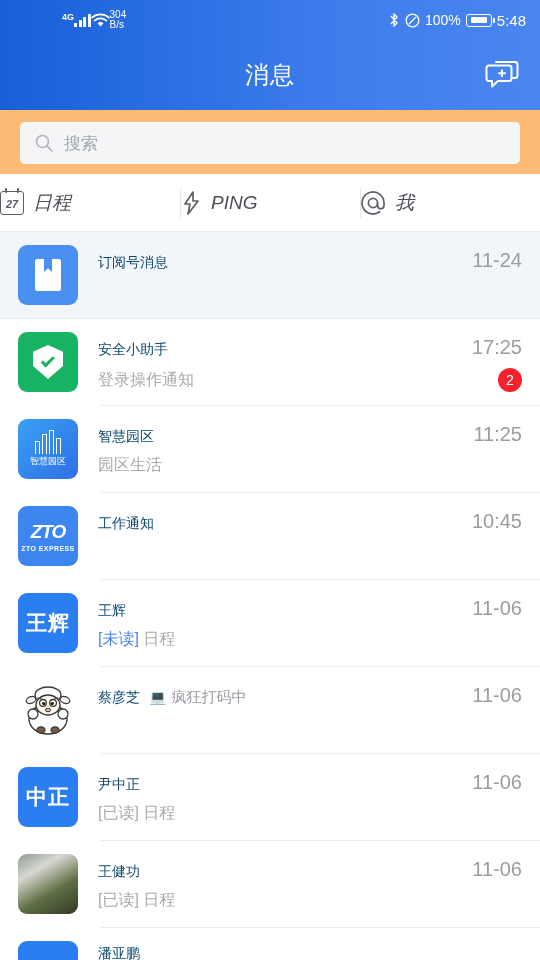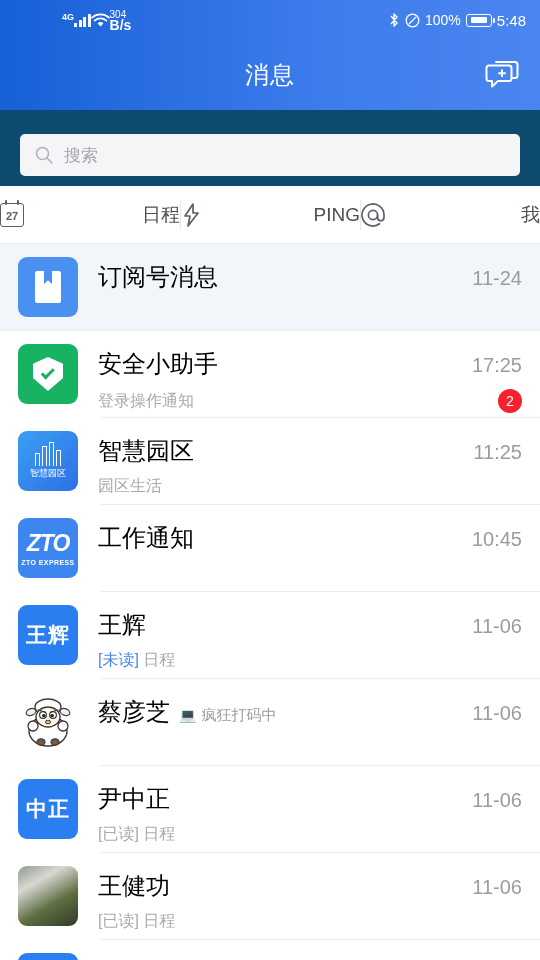--- a/index.html
+++ b/index.html
@@ -17,21 +17,21 @@
     font-size:15px; position:relative;
   }
   .sb-left{ display:flex; align-items:center; margin-left:62px; }
   .sb-right{ display:flex; align-items:center; gap:5px; position:absolute; right:14px; }
   .net-badge{ font-size:9px; font-weight:bold; line-height:1; align-self:flex-start; margin-top:3px;}
   .bars{ display:flex; align-items:flex-end; gap:1.5px; height:14px; }
   .bars i{ width:3px; background:#fff; display:block; border-radius:.5px;}
   .bars i:nth-child(1){height:4px} .bars i:nth-child(2){height:7px}
   .bars i:nth-child(3){height:10px} .bars i:nth-child(4){height:13px}
   .speed{ font-size:10px; line-height:10px; text-align:left; }
-  .speed div:last-child{ font-size:14px;font-weight:bold; }
+  .speed div:last-child{ font-size:10px; }
   .battery{
     width:26px;height:13px;border:1.5px solid #fff;border-radius:3px;
     position:relative; display:flex; align-items:center; justify-content:center;
   }
   .battery:after{content:"";position:absolute;right:-4px;top:3.5px;width:2px;height:5px;background:#fff;border-radius:0 1px 1px 0;}
   .battery i{ display:block;width:16px;height:6px;background:#fff;border-radius:1px;}
   .pct{ font-size:14px; }
   .clock{ font-size:15px; }
 
   
@@ -39,32 +39,32 @@
     height:70px; width:100%;
     background:linear-gradient(90deg,#1760d8 0%,#3d7cec 60%,#4a86f0 100%);
     display:flex; align-items:center; justify-content:center;
     position:relative;
   }
   .appbar-title{ color:#fff; font-size:24px; letter-spacing:1px;text-align:center; }
   .new-chat{ position:absolute; right:16px; top:50%; transform:translateY(-50%);
              width:44px;height:44px;display:flex;align-items:center;justify-content:center;}
 
   
-  .search-wrap{ padding:24px 20px 10px; background:#0c4a6e; }
+  .search-wrap{ padding:12px 20px 10px; background:#fdba74; }
   .search-box{
     height:42px;background:#f4f5f7;border-radius:5px;
     display:flex;align-items:center;padding:0 14px;gap:10px;
   }
   .search-ph{ color:#a3a6ad; font-size:17px; }
 
   
   .tabs{ display:flex; height:58px; align-items:center; background:#fff;
          border-bottom:1px solid #ececec; }
-  .tab{ flex:1; display:flex; align-items:center; justify-content:space-between; gap:16px;
-        position:relative; height:34px; }
+  .tab{ flex:1; display:flex; align-items:center; justify-content:flex-start; gap:9px;
+        position:relative; height:34px;font-style:italic; }
   .tab + .tab:before{ content:""; position:absolute; left:0; top:2px;
         width:1px; height:30px; background:#e8e8e8; }
   .tab-label{ font-size:19px; color:#4b4f56; }
   .cal-icon{ width:24px;height:24px;border:1.7px solid #5a5e66;border-radius:3px;
              display:flex;align-items:center;justify-content:center;position:relative;}
   .cal-icon span{ font-size:11px; color:#5a5e66; font-weight:bold; margin-top:3px;}
   .cal-icon:before,.cal-icon:after{content:"";position:absolute;top:-4px;width:2px;height:5px;background:#5a5e66;border-radius:1px;}
   .cal-icon:before{left:4px} .cal-icon:after{right:4px}
 
   
@@ -80,21 +80,21 @@
   }
   .row.sel:after{ left:0; background:#e9eaec; }
   .avatar{
     width:60px;height:60px;border-radius:9px;margin-top:13px;flex:none;
     display:flex;align-items:center;justify-content:center;overflow:hidden;
     position:relative;
   }
   .av-text{ color:#fff; font-size:21px; font-weight:bold; letter-spacing:1px; }
   .row-main{ flex:1; margin-left:20px; margin-top:17px; padding-right:18px; min-width:0; }
   .row-top{ display:flex; align-items:baseline; }
-  .title{ font-size:24px; color:#000000; white-space:nowrap; overflow:hidden; text-overflow:ellipsis; }
+  .title{ font-size:14px; color:#0c4a6e; white-space:nowrap; overflow:hidden; text-overflow:ellipsis; }
   .status-emoji{ font-size:14px; margin-left:9px; color:#8b8d93; flex:none; }
   .status-text{ font-size:15px; color:#9a9ca2; margin-left:5px; white-space:nowrap; flex:none;}
   .time{ margin-left:auto; font-size:20px; color:#9a9ca2; flex:none; padding-left:10px;}
   .row-bot{ display:flex; align-items:center; margin-top:9px; }
   .preview{ font-size:16px; color:#a8aab0; white-space:nowrap; overflow:hidden; text-overflow:ellipsis;}
   .tag-unread{ color:#4a86f0; }
   .tag-read{ color:#a8aab0; }
   .badge{
     margin-left:auto; flex:none; min-width:24px;height:24px;border-radius:12px;
     background:#f5222d; color:#fff; font-size:14px;
@@ -112,21 +112,21 @@
       display:flex;align-items:center;justify-content:center;}
   .av-shield .ck{ width:13px;height:7px;border-left:3px solid #18b263;border-bottom:3px solid #18b263;
       transform:rotate(-45deg) translate(1px,-2px);}
   .av-park{ background:linear-gradient(135deg,#3aa0f5 0%,#2f6fe4 100%); flex-direction:column; gap:1px;}
   .av-park .bldg{ display:flex; align-items:flex-end; gap:2px; height:24px; margin-top:4px;}
   .av-park .bldg i{ display:block;width:5px;border:1.5px solid #fff;border-bottom:none;background:transparent;}
   .av-park .bldg i:nth-child(1){height:13px} .av-park .bldg i:nth-child(2){height:20px}
   .av-park .bldg i:nth-child(3){height:24px} .av-park .bldg i:nth-child(4){height:16px}
   .av-park .pk-txt{ font-size:9px;color:#fff;letter-spacing:0px;margin-bottom:4px;}
   .av-zto{ background:#3d86ef; flex-direction:column; }
-  .av-zto .z1{ color:#fff;font-size:23px;font-weight:bold;font-style:italic;letter-spacing:-1px;}
+  .av-zto .z1{ color:#fff;font-size:19px;font-weight:bold;font-style:italic;letter-spacing:-1px;}
   .av-zto .z2{ color:#fff;font-size:7px;font-weight:bold;letter-spacing:.4px;margin-top:2px;}
   .av-blue{ background:#2a7ef0; }
   .av-sheep{ background:#ffffff; border-radius:30px; }
   .av-photo{ background:linear-gradient(150deg,#8d9a8e 0%,#d8d8d2 28%,#5e6f42 62%,#2f3a25 100%); }
 </style>
 </head>
 <body>
 
 <div class="statusbar">
   <div class="sb-left">

